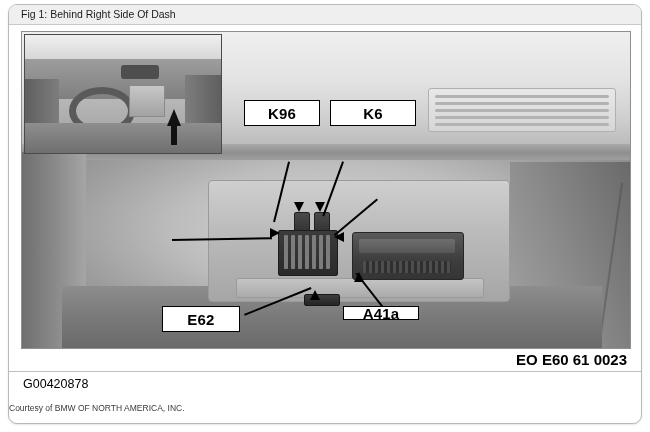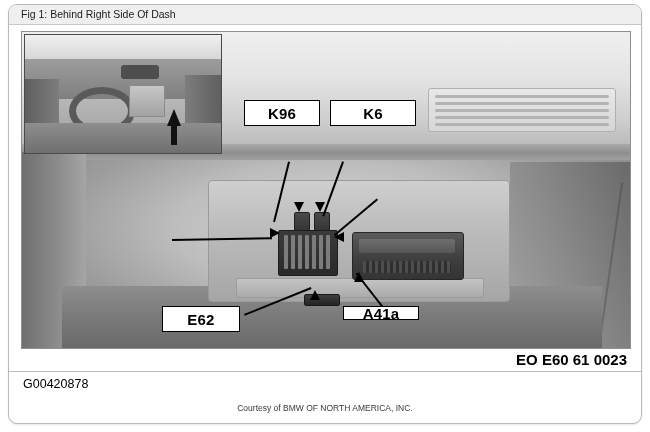--- a/index.html
+++ b/index.html
@@ -368,21 +368,21 @@
     left: 14px;
     top: 372px;
     font-size: 12.5px;
     color: #000000;
   }
   .courtesy {
     position: absolute;
     left: 0;
     right: 0;
     top: 398px;
-    text-align: center;
+    text-align: left;
     font-size: 8.5px;
     color: #3a3a3a;
   }
 </style>
 </head>
 <body>
 
 <div id="page">
 
   <div class="figure-frame">

